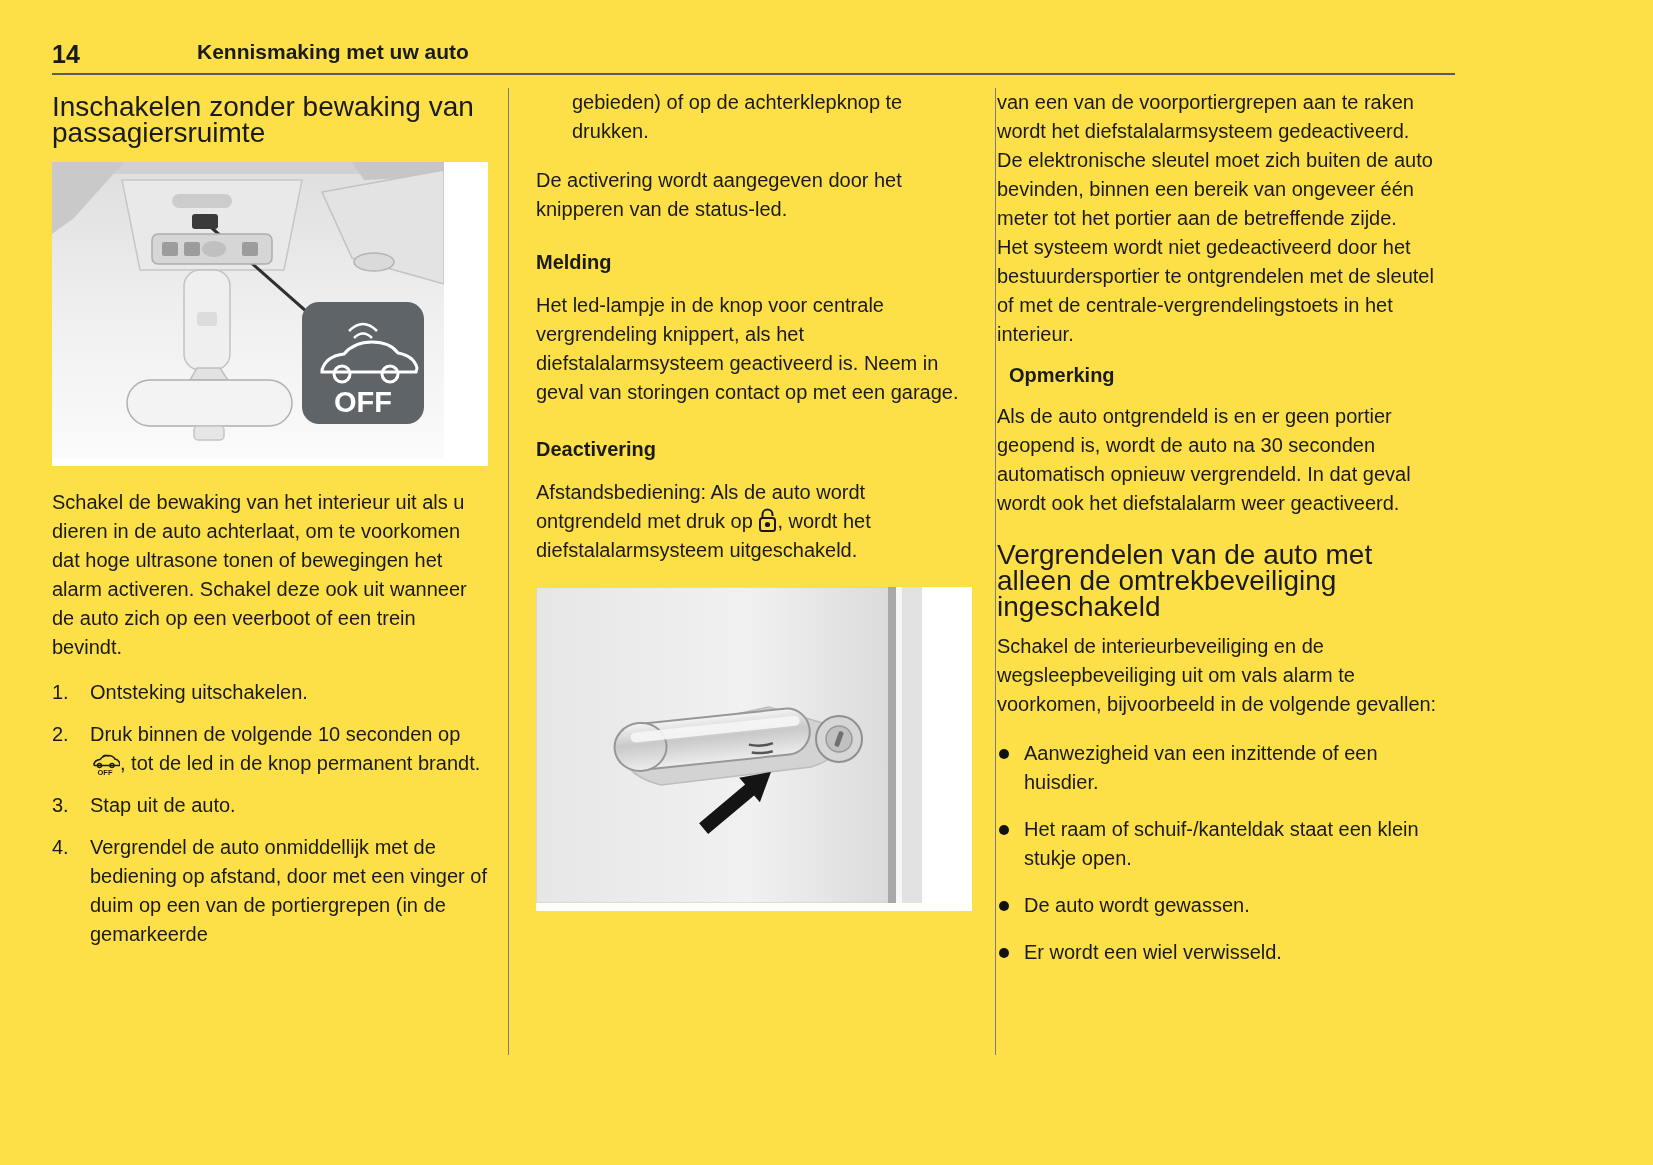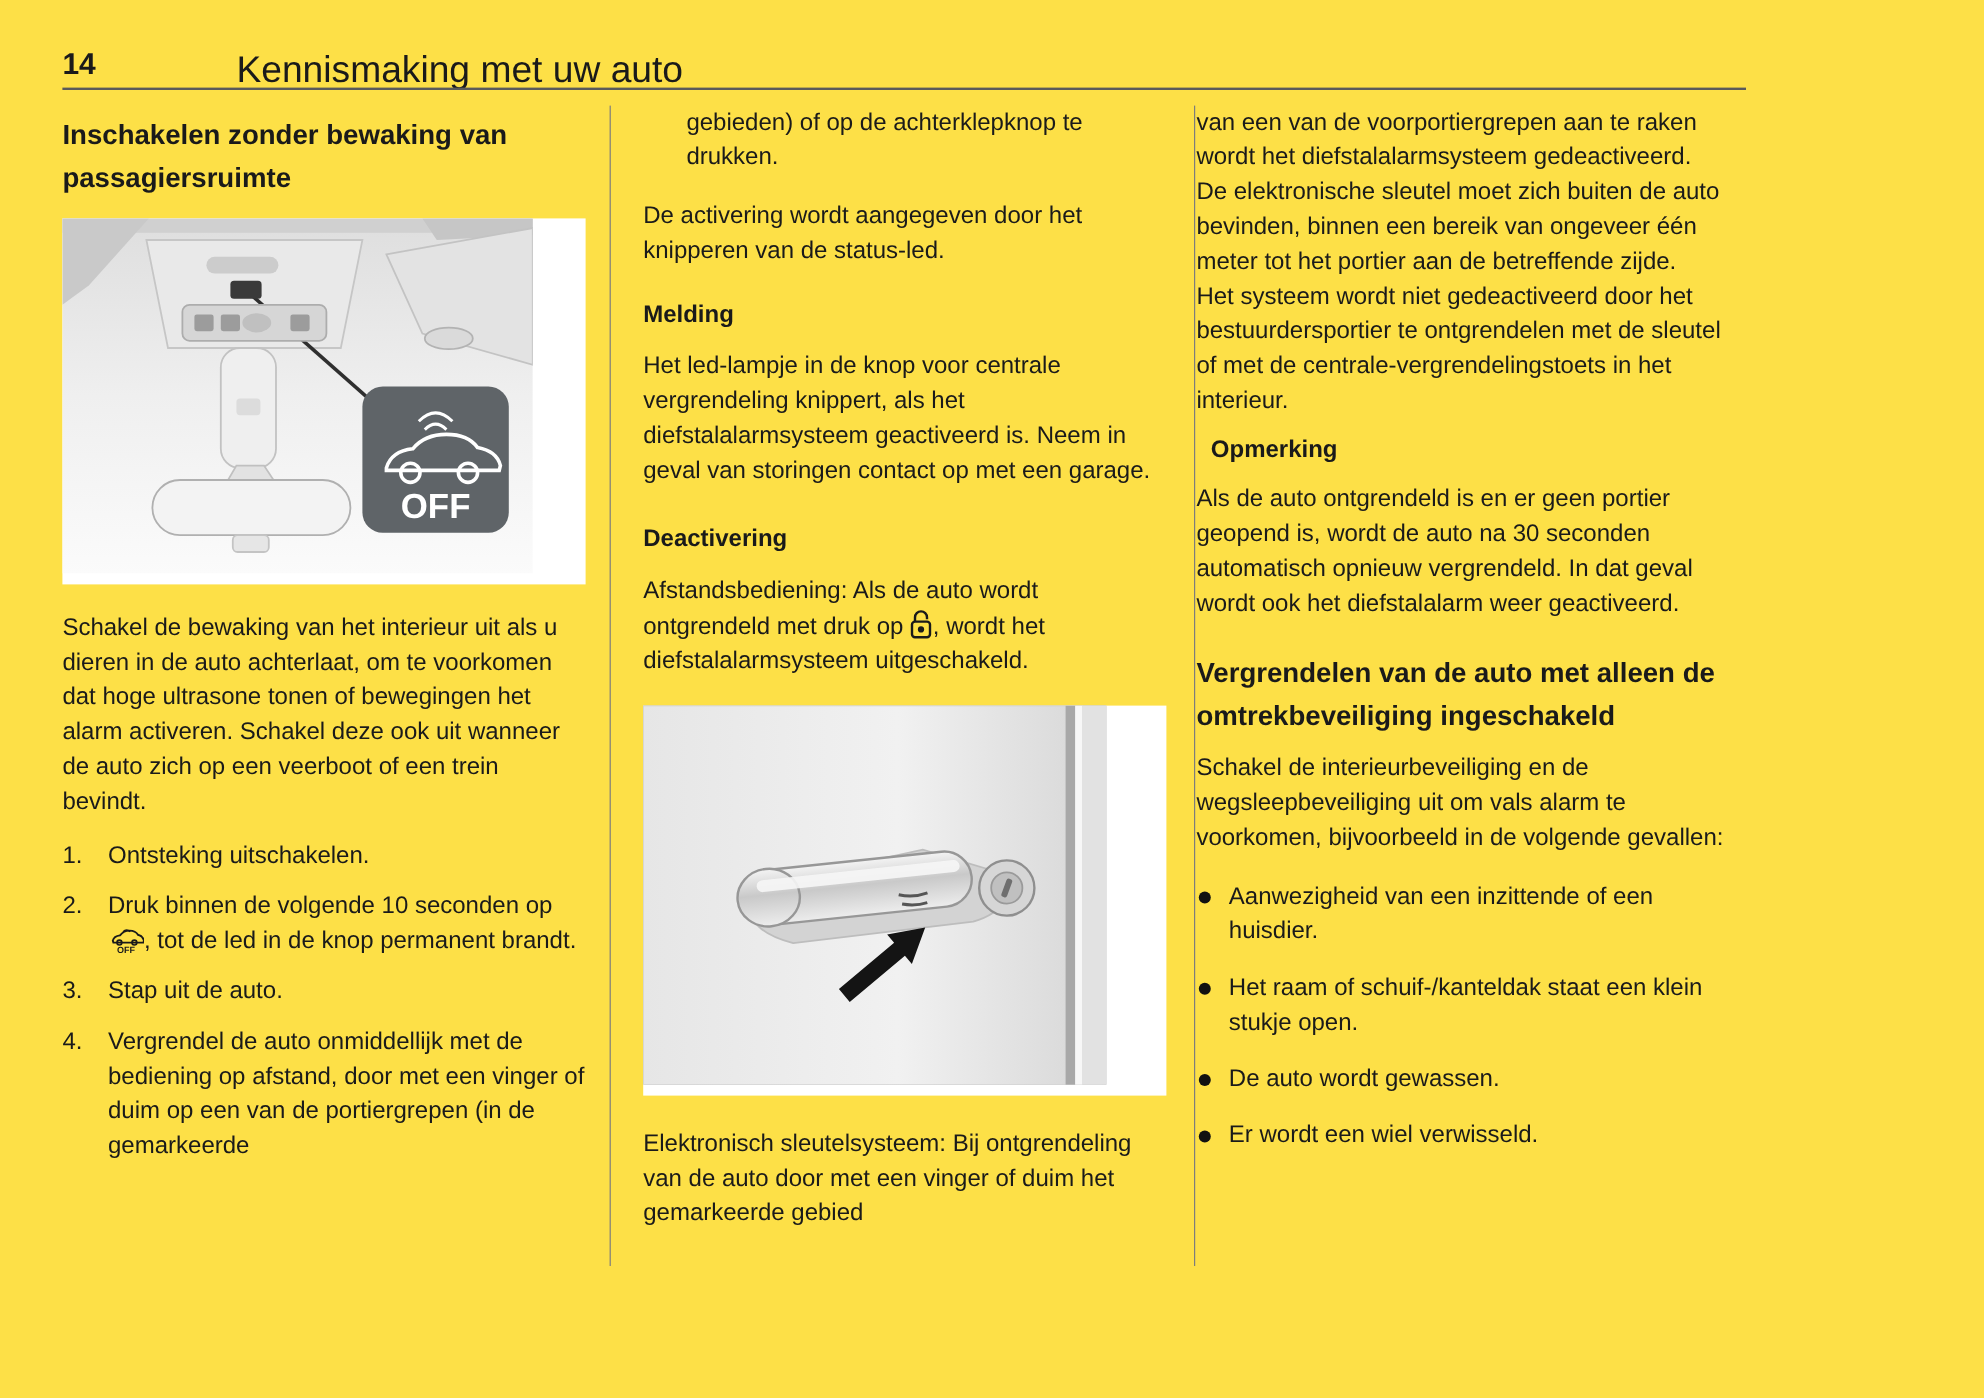--- a/index.html
+++ b/index.html
@@ -1,35 +1,35 @@
 <!DOCTYPE html>
 <html><head>
 <meta charset="utf-8">
 <style>
   html,body { margin:0; padding:0; background:#ffffff; }
   body { font-family:"Liberation Sans", sans-serif; color:#1a1a1a; }
   .page { position:relative; width:1653px; height:1165px; background:#fde047; overflow:hidden; }
 
   
   .page-num   { position:absolute; left:52px;  top:40px; font-size:25px; font-weight:bold; }
-  .page-title { position:absolute; left:197px; top:40px; font-size:31px; font-weight:normal; }
+  .page-title { position:absolute; left:197px; top:40px; font-size:21px; font-weight:bold; }
   .header-rule{ position:absolute; left:52px;  top:73px; width:1403px; height:2px; background:#5a5a5a; }
 
   
   .divider { position:absolute; top:88px; width:1px; height:967px; background:#7d7d7d; }
   .divider.d1 { left:508px; }
   .divider.d2 { left:995px; }
 
   
   .col { position:absolute; top:88px; font-size:20px; line-height:29px; }
   .col1 { left:52px;   width:436px; }
   .col2 { left:536px;  width:436px; }
   .col3 { left:997px; width:440px; }
 
-  .h1 { font-size:23px; font-weight:bold; line-height:36px; margin:6px 0 16px 0; }
+  .h1 { font-size:28px; font-weight:normal; line-height:26px; margin:6px 0 16px 0; }
   .sub { font-weight:bold; margin:24px 0 14px 0; }
   p { margin:0 0 16px 0; }
   p.tight { margin:0; }
 
   .cont-indent { padding-left:36px; }
 
   .step { display:flex; margin:0 0 13px 0; }
   .step-num { flex:none; width:38px; }
   .step-text { flex:1; }
 
@@ -180,21 +180,20 @@
         <g>
           <circle cx="303" cy="152" r="23" fill="#d6d6d6" stroke="#8f8f8f" stroke-width="2"></circle>
           <circle cx="303" cy="152" r="13" fill="#c0c0c0" stroke="#9a9a9a" stroke-width="1.5"></circle>
           <rect x="300.5" y="144" width="5" height="16" rx="2" fill="#6f6f6f" transform="rotate(20 303 152)"></rect>
         </g>
 
         <polygon points="235,185 223.9,215.3 218.1,208.4 172.1,247 163.1,236.2 209.1,197.6 203.3,190.7" fill="#141414"></polygon>
       </svg>
     </div>
 
-    <p>Elektronisch sleutelsysteem: Bij ontgrendeling van de auto door met een vinger of duim het gemarkeerde gebied</p>
   </div>
 
   <div class="col col3">
     <p class="tight">van een van de voorportiergrepen aan te raken wordt het diefstalalarmsysteem gedeactiveerd.</p>
     <p class="tight">De elektronische sleutel moet zich buiten de auto bevinden, binnen een bereik van ongeveer één meter tot het portier aan de betreffende zijde.</p>
     <p class="tight">Het systeem wordt niet gedeactiveerd door het bestuurdersportier te ontgrendelen met de sleutel of met de centrale-vergrendelingstoets in het interieur.</p>
 
     <div class="sub" style="margin:12px;">Opmerking</div>
     <p class="tight">Als de auto ontgrendeld is en er geen portier geopend is, wordt de auto na 30 seconden automatisch opnieuw vergrendeld. In dat geval wordt ook het diefstalalarm weer geactiveerd.</p>
 

